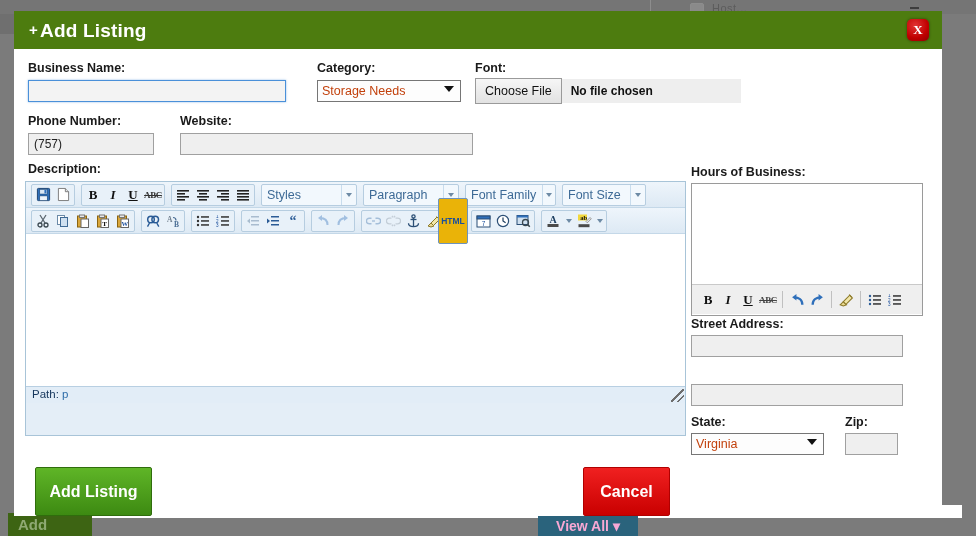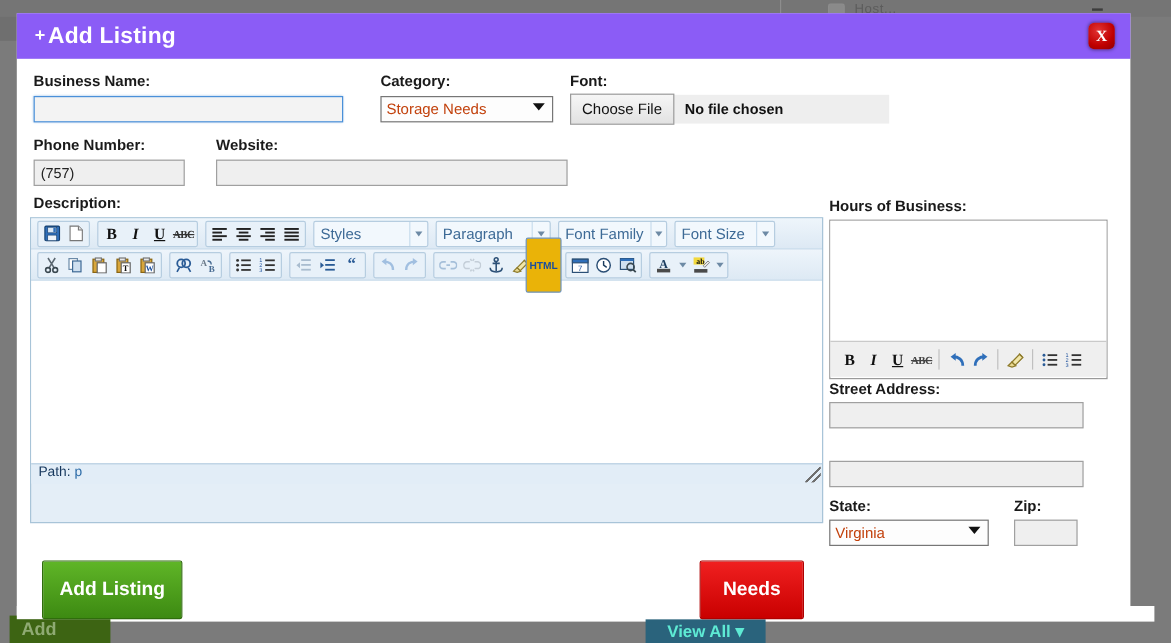--- a/index.html
+++ b/index.html
@@ -15,29 +15,29 @@
   .bg-strip-top { position:absolute; left:0; top:0; width:976px; height:14px; background:#757575; }
   .bg-chk { position:absolute; left:690px; top:3px; width:14px; height:11px; border:1px solid #8d8d8d; background:#8a8a8a; border-radius:2px;}
   .bg-chk-label { position:absolute; left:712px; top:2px; color:#5c5c5c; font-size:11px; letter-spacing:.5px; }
   .bg-dash { position:absolute; left:910px; top:7px; width:9px; height:2px; background:#3d3d3d; }
   .bg-divider { position:absolute; left:650px; top:0; width:1px; height:14px; background:#8d8d8d; }
 
   .bg-add-btn { position:absolute; left:8px; top:513px; width:84px; height:23px;
                 background:#3d6413; color:#8faa73; font-weight:bold; font-size:15px;
                 display:flex; align-items:center; padding-left:10px; }
   .bg-viewall-btn { position:absolute; left:538px; top:516px; width:100px; height:20px;
-                background:#2a637c; color:#5eead4; font-weight:bold; font-size:14px;
+                background:#2a637c; color:#f9a8d4; font-weight:bold; font-size:14px;
                 display:flex; align-items:center; justify-content:center; }
   .bg-white-band { position:absolute; left:14px; top:505px; width:948px; height:13px; background:#ffffff; }
   .bg-left-edge { position:absolute; left:0; top:14px; width:14px; height:20px; background:#6f6f6f; }
 
   
   .modal { position:absolute; left:14px; top:11px; width:928px; height:505px;
            background:#ffffff; }
-  .modal-header { height:38px; background:#8b5cf6; position:relative;padding-left:12px; }
+  .modal-header { height:38px; background:#4d7c0f; position:relative;padding-left:12px; }
   .modal-title { position:absolute; left:15px; top:9px; color:#ffffff;
                  font-size:19px; font-weight:bold; letter-spacing:.2px; }
   .plus-sign { font-size:15px; vertical-align:2px; margin-right:2px; font-weight:bold; }
   .close-btn { position:absolute; right:13px; top:8px; width:22px; height:22px;
                border-radius:5px; background:radial-gradient(circle at 38% 30%, #e23434 0%, #c00000 60%, #8e0000 100%);
                color:#fff; font-weight:bold; font-size:13px; line-height:22px; text-align:center;
                cursor:pointer; box-shadow:0 0 3px rgba(0,0,0,.45); font-family:"Liberation Serif", serif;}
 
   .modal-body { position:relative; padding:0; height:467px; }
 
@@ -562,16 +562,16 @@
       <select class="sel" style="width:133px;">
         <option>Virginia</option>
       </select>
       <span class="sel-arrow"></span>
     </div>
 
     <div class="lbl abs" style="left:831px; top:366px;">Zip:</div>
     <input class="txt-input abs" style="left: 831px; top: 384px; width: 53px;" value="">
 
     <div class="green-btn abs" style="left:21px; top:418px;">Add Listing</div>
-    <div class="red-btn abs" style="left:569px; top:418px;">Needs</div>
+    <div class="red-btn abs" style="left:569px; top:418px;">Cancel</div>
 
   </div>
 </div>
 
 </body></html>

